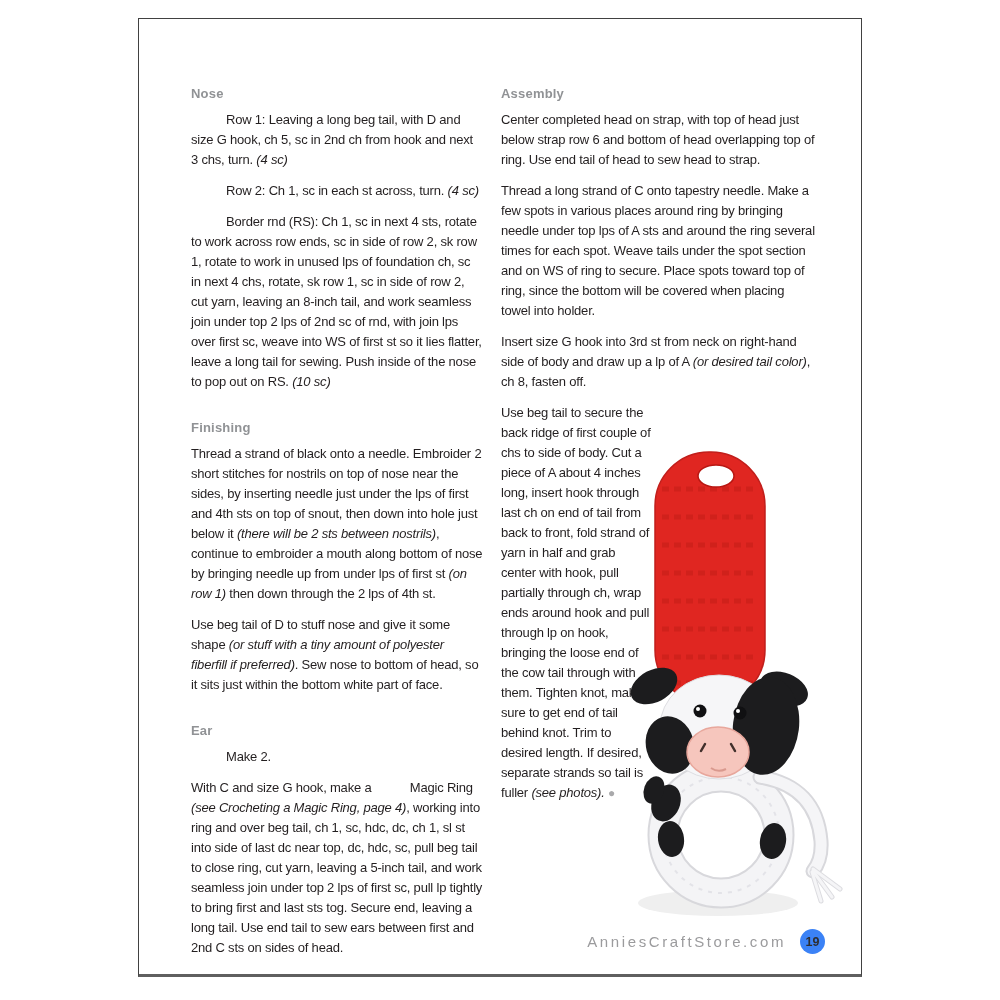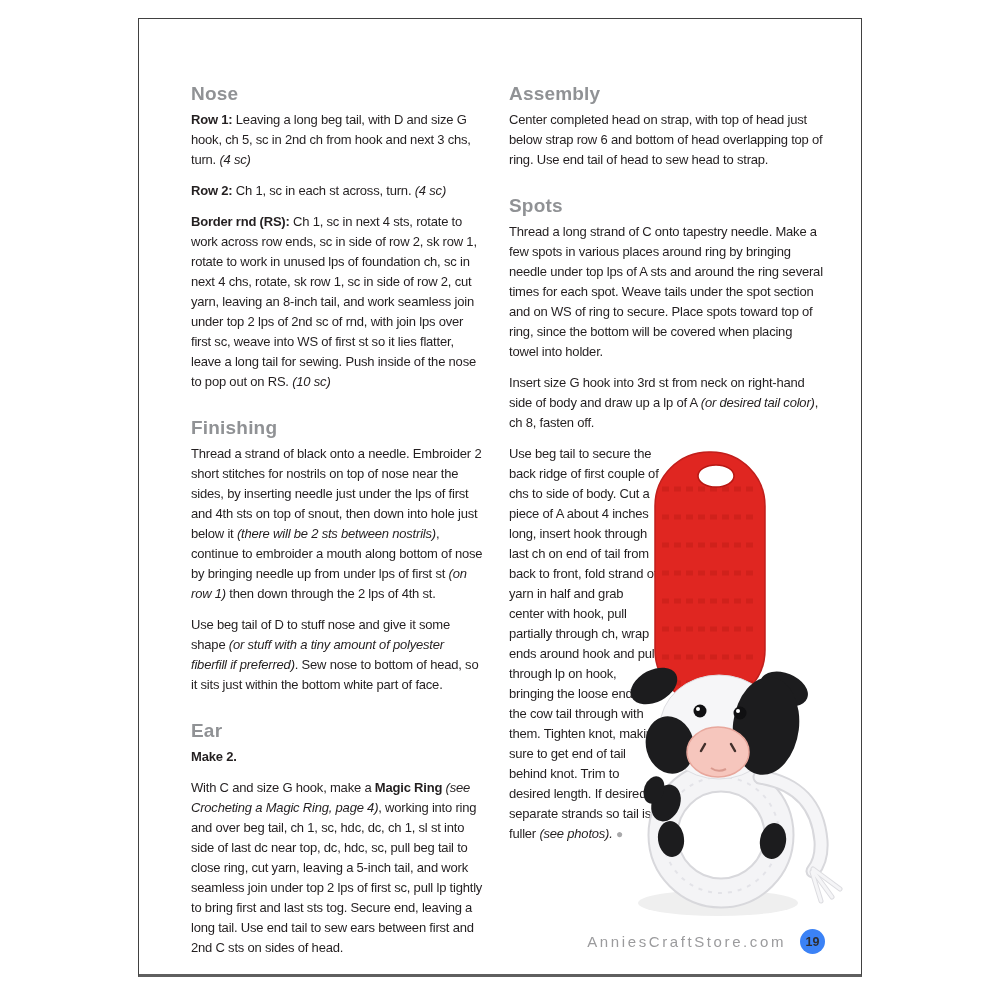--- a/index.html
+++ b/index.html
@@ -8,29 +8,29 @@
     font-family:"Liberation Sans","DejaVu Sans",sans-serif;
     -webkit-font-smoothing:antialiased;
   }
   .page{
     position:absolute;left:138px;top:18px;width:724px;height:959px;
     background:#ffffff;border:1px solid #414141;border-bottom:3px solid #5f5f5f;
     box-sizing:border-box;
   }
   .col{position:absolute;top:64px;color:#231f20;font-size:13px;line-height:20px;letter-spacing:-0.2px;}
   .col-left{left:52px;width:292px;}
-  .col-right{left:370px;width:314px;}
+  .col-right{left:362px;width:314px;}
   .section-heading{
-    font-size:19px;font-weight:700;color:#909295;letter-spacing:.2px;
+    font-size:13px;font-weight:700;color:#909295;letter-spacing:.2px;
     margin:25px 0 5px 0;line-height:22px;
   }
   .section:first-child .section-heading{margin-top:0;}
   .para{margin:0 0 11px 0;}
   .para.narrow{width:152px;}
-  .r-b{font-weight:700;}
+  .r-b{font-weight:400;margin-left:35px;}
   .r-i{font-style:italic;text-align:right;}
   .r-dot{color:#a9a9ab;font-size:12px;}
   .photo{position:absolute;left:473px;top:426px;width:250px;height:492px;}
   .footer{
     position:absolute;right:36px;bottom:20px;display:flex;align-items:center;gap:14px;
   }
   .footer-site{color:#9b9b9d;font-size:15px;letter-spacing:2.6px;}
   .page-badge{
     width:25px;height:25px;border-radius:50%;background:#3b82f6;color:#2e2e30;
     font-weight:700;font-size:12.5px;display:flex;align-items:center;justify-content:center;
@@ -58,21 +58,20 @@
         <p class="para"><span class="r-b ">Make 2.</span></p>
         <p class="para"><span class="">With C and size G hook, make a </span><span class="r-b ">Magic Ring</span><span class=""> </span><span class="r-i ">(see Crocheting a Magic Ring, page 4)</span><span class="">, working into ring and over beg tail, ch 1, sc, hdc, dc, ch 1, sl st into side of last dc near top, dc, hdc, sc, pull beg tail to close ring, cut yarn, leaving a 5-inch tail, and work seamless join under top 2 lps of first sc, pull lp tightly to bring first and last sts tog. Secure end, leaving a long tail. Use end tail to sew ears between first and 2nd C sts on sides of head.</span></p>
       </div>
     </div>
   <div class="col col-right" id="col-right">
       <div class="section">
         <div class="section-heading">Assembly</div>
         <p class="para"><span class="">Center completed head on strap, with top of head just below strap row 6 and bottom of head overlapping top of ring. Use end tail of head to sew head to strap.</span></p>
       </div>
       <div class="section">
-        <div class="section-heading">Spots</div>
         <p class="para"><span class="">Thread a long strand of C onto tapestry needle. Make a few spots in various places around ring by bringing needle under top lps of A sts and around the ring several times for each spot. Weave tails under the spot section and on WS of ring to secure. Place spots toward top of ring, since the bottom will be covered when placing towel into holder.</span></p>
       </div>
       <div class="section">
         <p class="para"><span class="">Insert size G hook into 3rd st from neck on right-hand side of body and draw up a lp of A </span><span class="r-i ">(or desired tail color)</span><span class="">, ch 8, fasten off.</span></p>
         <p class="para narrow"><span class="">Use beg tail to secure the back ridge of first couple of chs to side of body. Cut a piece of A about 4 inches long, insert hook through last ch on end of tail from back to front, fold strand of yarn in half and grab center with hook, pull partially through ch, wrap ends around hook and pull through lp on hook, bringing the loose end of the cow tail through with them. Tighten knot, making sure to get end of tail behind knot. Trim to desired length. If desired, separate strands so tail is fuller </span><span class="r-i ">(see photos).</span><span class=""> </span><span class="r-dot ">●</span></p>
       </div>
     </div>
 
   <div class="photo">
     <svg viewBox="0 0 250 492" width="250" height="492">

